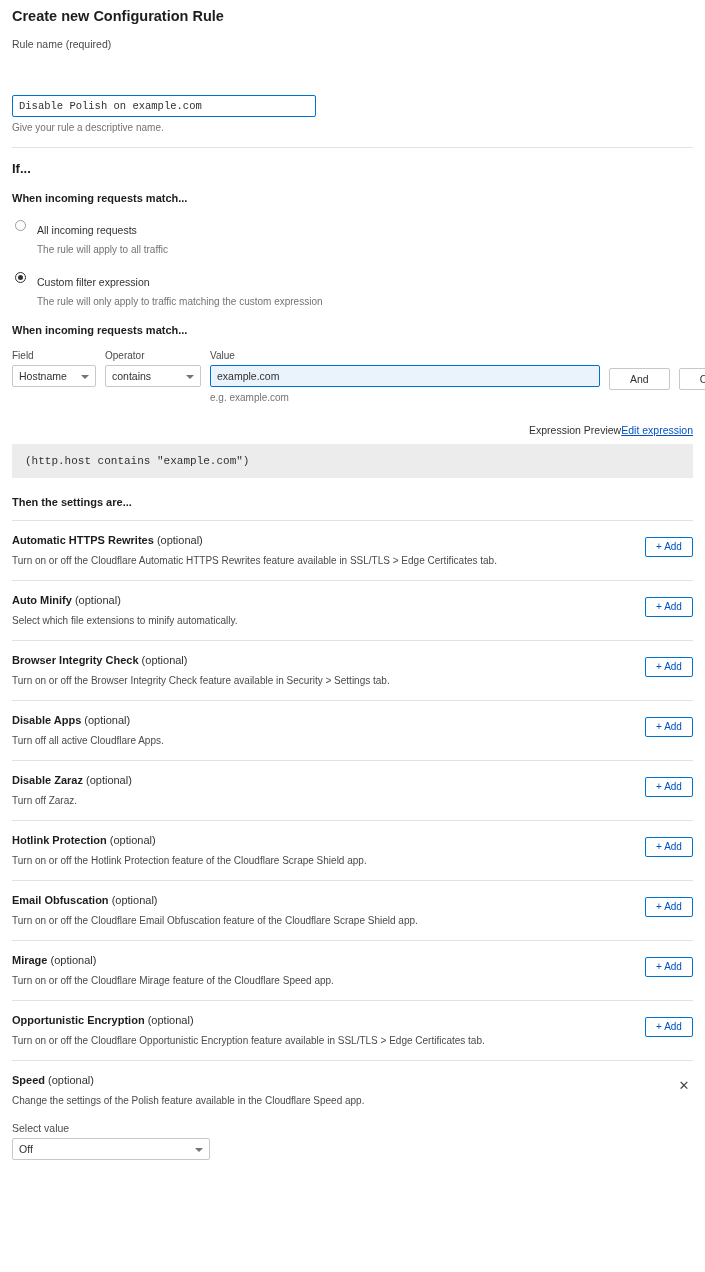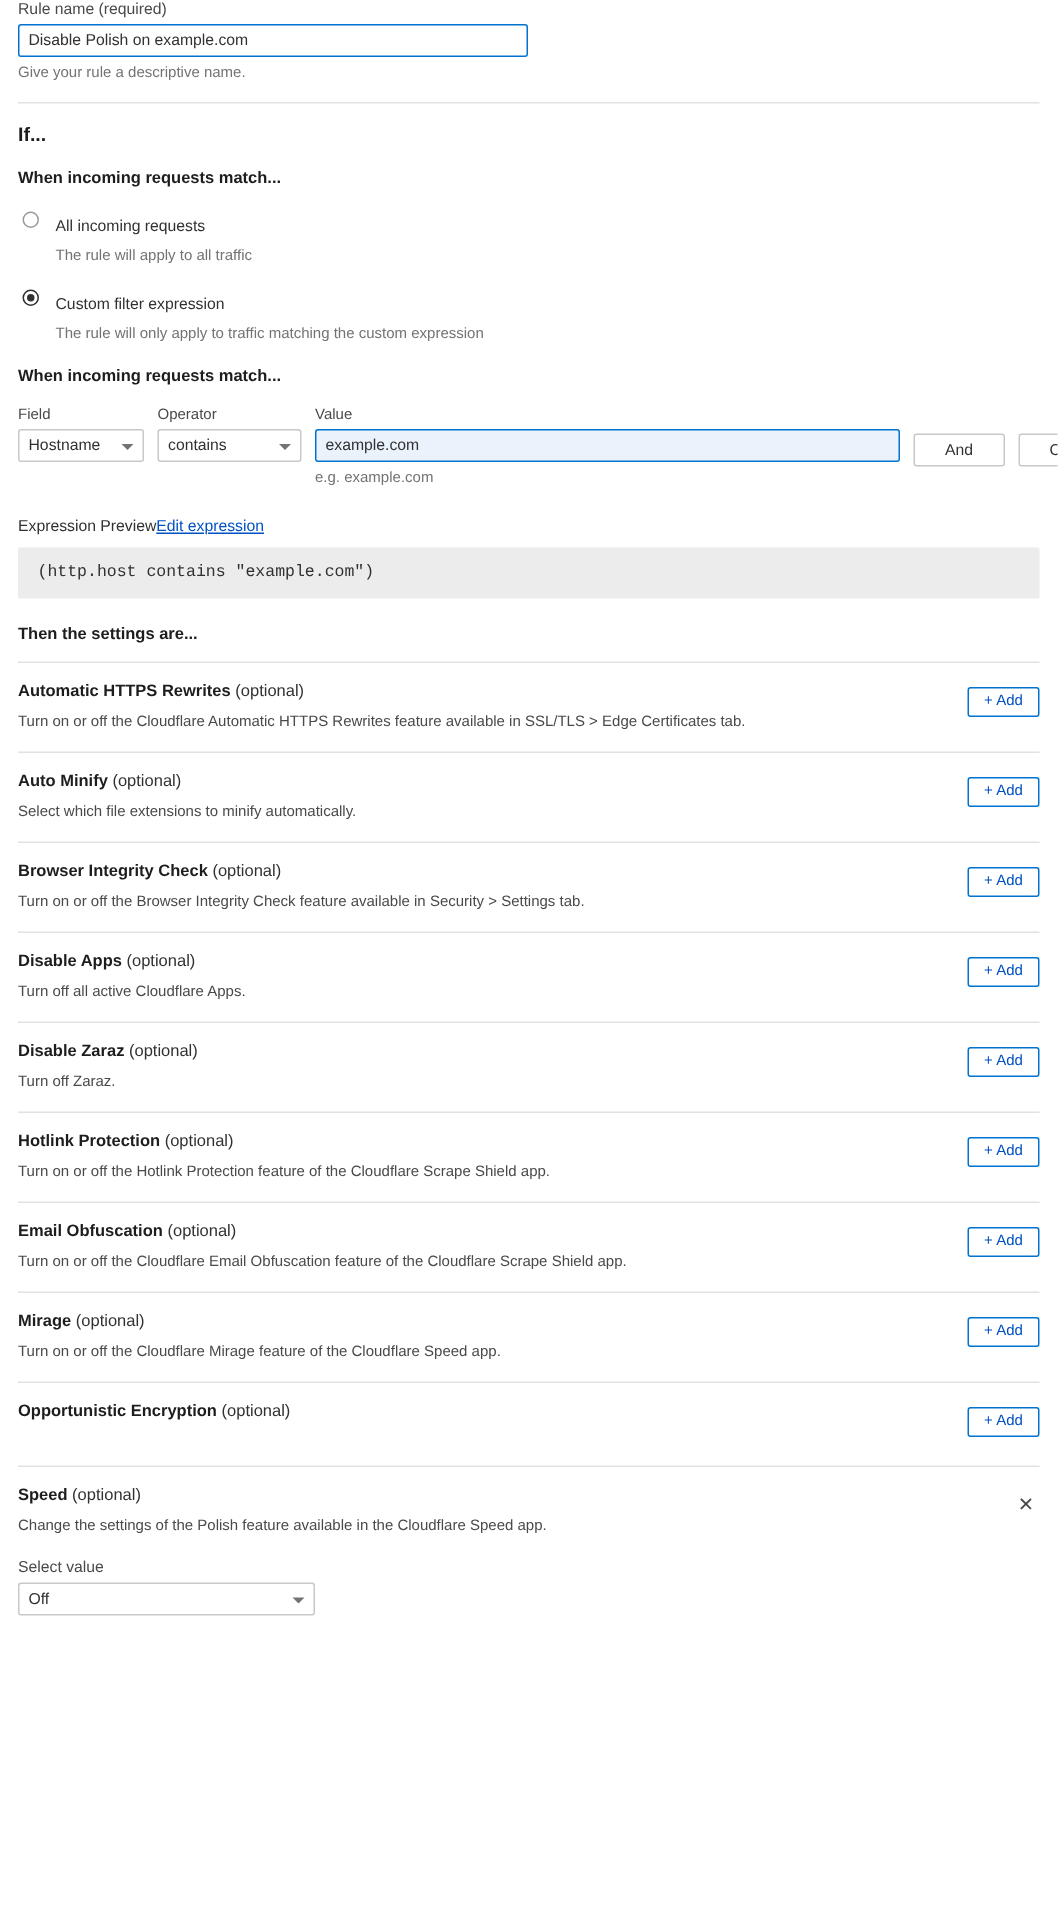--- a/index.html
+++ b/index.html
@@ -22,30 +22,31 @@
     color: #1d1d1d;
     padding-top: 8px;
     margin-bottom: 14px;
   }
   .field-label {
     font-size: 10.5px;
     color: #4a4a4a;
     margin-bottom: 4px;
   }
   .rule-name-input {
-    width: 340px;
+    width: 304px;
     height: 22px;
     border: 1px solid #0073d1;
     border-radius: 2px;
     font-size: 10.5px;
     padding: 2px 6px;
     color: #313131;
-    font-family: Liberation Sans, sans-serif;
+    font-family: Liberation Mono, monospace;
     outline: none;
     background: #fff;
+    margin-top: 41px;
   }
   .help-text {
     font-size: 10px;
     color: #737373;
     margin-top: 5px;
   }
   .divider {
     border: none;
     border-top: 1px solid #e2e2e2;
     margin: 14px 0 0 0;
@@ -152,21 +153,21 @@
     background: #fff;
     font-size: 10.5px;
     color: #313131;
     font-family: "Liberation Sans", sans-serif;
     cursor: pointer;
     margin-left: 9px;
     padding: 0 20px;
   }
   .preview-head {
     display: flex;
-    justify-content: flex-start;
+    justify-content: flex-end;
     align-items: baseline;
     margin-top: 21px;
   }
   .preview-label { font-size: 10.5px; color: #313131; }
   .edit-link {
     font-size: 10.5px;
     color: #0051c3;
     text-decoration: underline;
     cursor: pointer;
   }
@@ -241,20 +242,21 @@
   .polish-select {
     width: 198px;
   }
   .settings-wrap { margin-top: 12px; }
 </style>
 </head>
 <body>
 
 <div class="page">
 
+  <div class="title">Create new Configuration Rule</div>
 
   <div class="field-label">Rule name (required)</div>
   <input class="rule-name-input" value="Disable Polish on example.com" style="">
   <div class="help-text">Give your rule a descriptive name.</div>
 
   <hr class="divider">
 
   <div class="section-if">If...</div>
   <div class="subhead">When incoming requests match...</div>
 
@@ -355,20 +357,21 @@
     </div>
 
     <div class="setting">
       <div class="setting-name"><span>Mirage</span> <span class="opt">(optional)</span></div>
       <div class="setting-desc">Turn on or off the Cloudflare Mirage feature of the Cloudflare Speed app.</div>
       <button class="add-btn">+ Add</button>
     </div>
 
     <div class="setting">
       <div class="setting-name"><span>Opportunistic Encryption</span> <span class="opt">(optional)</span></div>
+      <div class="setting-desc">Turn on or off the Cloudflare Opportunistic Encryption feature available in SSL/TLS &gt; Edge Certificates tab.</div>
       <button class="add-btn">+ Add</button>
     </div>
 
     <div class="setting" style="padding-bottom:26px;">
       <div class="setting-name"><span>Speed</span> <span class="opt">(optional)</span></div>
       <div class="setting-desc">Change the settings of the Polish feature available in the Cloudflare Speed app.</div>
       <div class="close-x">✕</div>
       <div class="select-value-label">Select value</div>
       <div class="select polish-select">
         <span>Off</span>

